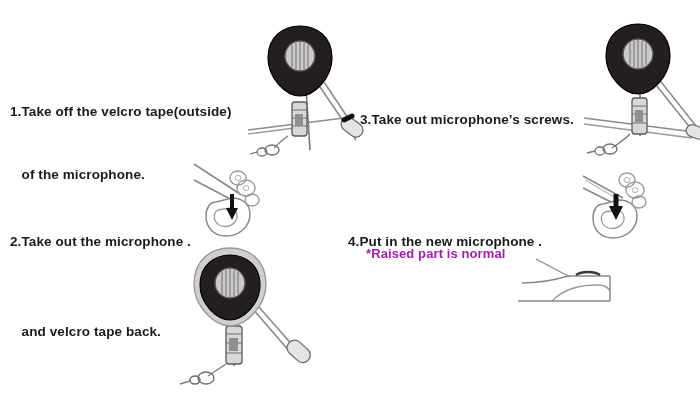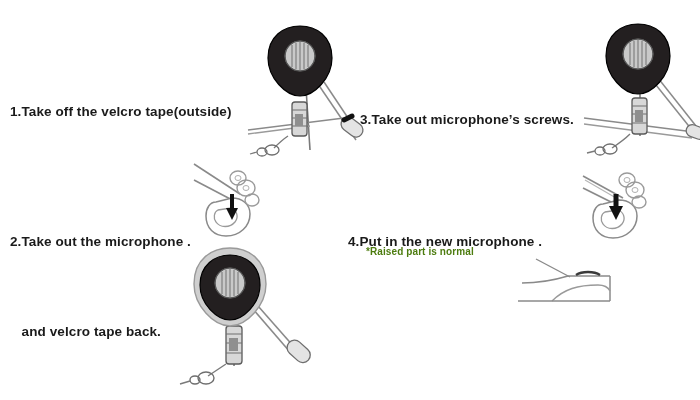--- a/index.html
+++ b/index.html
@@ -19,38 +19,39 @@
     position: absolute;
     color: #1a1a1a;
     font-size: 13.5px;
     font-weight: 700;
     letter-spacing: 0.1px;
     line-height: 1.55;
     white-space: pre;
   }
   .note-text {
     position: absolute;
-    color: #4d7c0f;
-    font-size: 10px;
+    color: #a21caf;
+    font-size: 13px;
     font-weight: 700;
     letter-spacing: 0.1px;
     white-space: pre;
   }
   .fig {
     position: absolute;
   }
   .fig svg { display: block; overflow: visible; }
 </style>
 </head>
 <body>
 
 <div id="page">
 
   <div class="step-text" style="left:10px; top:60px;">
     <div>1.Take off the velcro tape(outside)</div>
+    <div>   of the microphone.</div>
   </div>
 
   <div class="fig" style="left:248px; top:22px;">
     <svg width="130" height="135" viewBox="0 0 130 135">
       <g>
         <path d="M58 66 L62 128" stroke="#7a7a7a" stroke-width="1.6" fill="none"></path>
         <path d="M70 62 L108 118" stroke="#8a8a8a" stroke-width="1.5" fill="none"></path>
         <path d="M76 60 L112 114" stroke="#8a8a8a" stroke-width="1.5" fill="none"></path>
         <path d="M0 108 L96 96" stroke="#8a8a8a" stroke-width="1.5" fill="none"></path>
         <path d="M0 112 L62 104" stroke="#9a9a9a" stroke-width="1.3" fill="none"></path>

